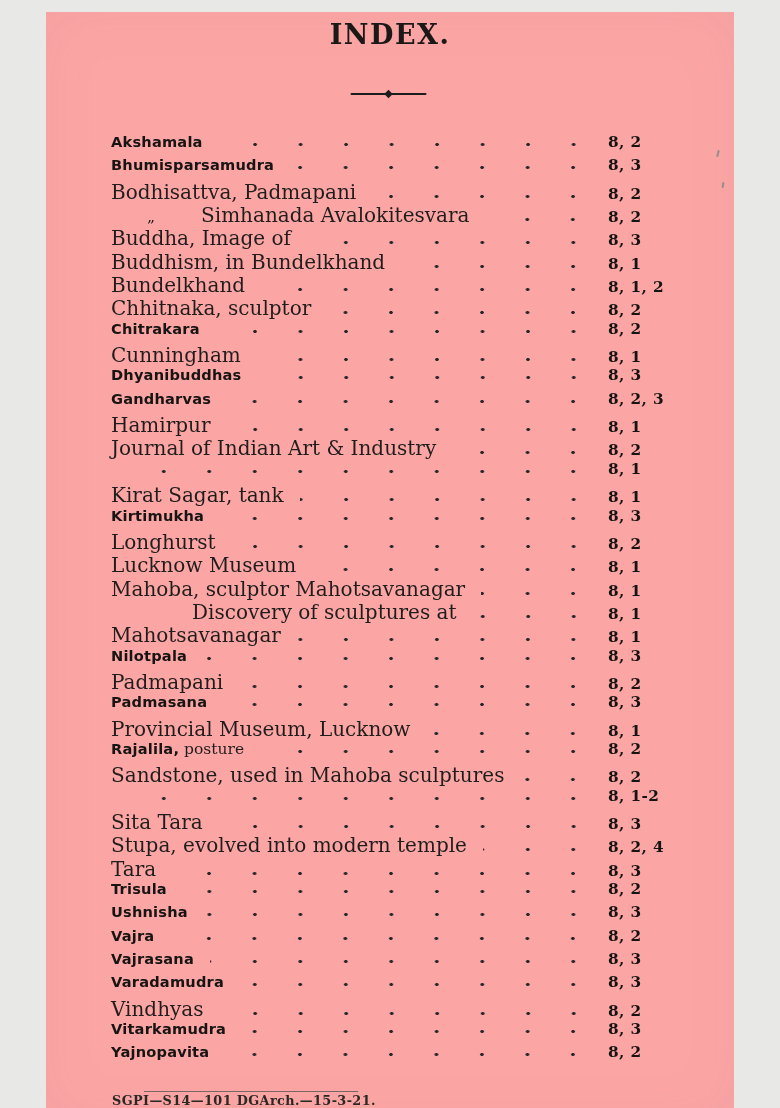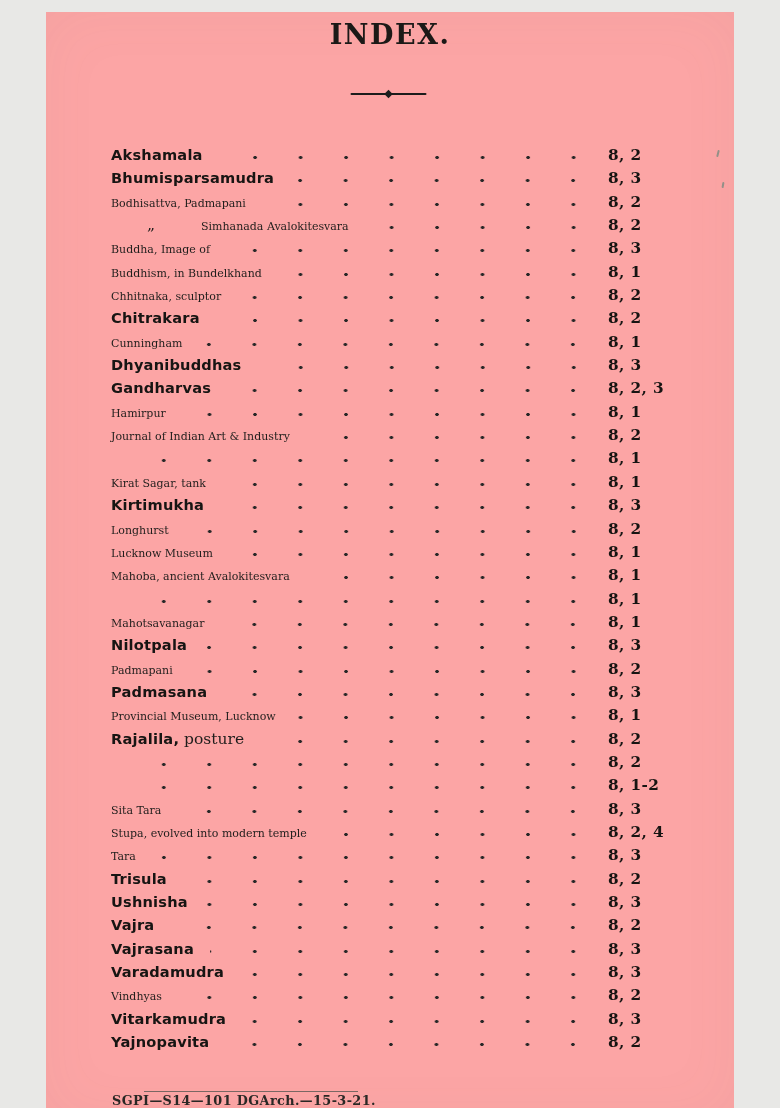--- a/index.html
+++ b/index.html
@@ -16,25 +16,25 @@
   .title {
     position:absolute; top:7px; left:0; right:0;
     text-align:center;
     font-size:27px; font-weight:600; letter-spacing:1.5px;
     color:#1b1917;
   }
   .divider { position:absolute; top:79px; left:50%; transform:translateX(-52%); width:76px; height:7px; }
   .divider .line { position:absolute; top:2px; left:0; right:0; height:2px; background:#1c1c1c; border-radius:1px; }
   .divider .diamond { position:absolute; left:50%; top:0; width:6px; height:6px; background:#1c1c1c; transform:translateX(-50%) rotate(45deg); }
 
-  .entries { position:absolute; top:134px; left:65px; right:60px; }
+  .entries { position:absolute; top:121px; left:65px; right:60px; }
   .row { display:flex; align-items:baseline; height:23.35px; }
   .label {
     white-space:nowrap;
-    font-size:11px;
+    font-size:20px;
     color:#201e1c;
   }
   .label.bold {
     font-family:"DejaVu Sans","Liberation Sans",sans-serif;
     font-weight:700;
     font-size:14.6px;
     letter-spacing:0.2px;
     color:#171513;
   }
   .rest { white-space:pre; font-size:15.5px; font-weight:400; color:#201e1c;text-align:right; }
@@ -118,20 +118,27 @@
   </div>
       <div class="row">
 
     <span class="label">Buddhism, in Bundelkhand</span>
 
     <div class="dots"></div>
     <span class="ref">8, 1</span>
   </div>
       <div class="row">
 
+    <span class="label">Bundelkhand</span>
+
+    <div class="dots"></div>
+    <span class="ref">8, 1, 2</span>
+  </div>
+      <div class="row">
+
     <span class="label">Chhitnaka, sculptor</span>
 
     <div class="dots"></div>
     <span class="ref">8, 2</span>
   </div>
       <div class="row">
 
     <span class="label bold">Chitrakara</span>
 
     <div class="dots"></div>
@@ -201,27 +208,28 @@
   </div>
       <div class="row">
 
     <span class="label">Lucknow Museum</span>
 
     <div class="dots"></div>
     <span class="ref">8, 1</span>
   </div>
       <div class="row">
 
-    <span class="label">Mahoba, ancient Avalokitesvara</span>
+    <span class="label">Mahoba, sculptor Mahotsavanagar</span>
 
     <div class="dots"></div>
     <span class="ref">8, 1</span>
   </div>
       <div class="row sub">
 
+    <span class="label">Discovery of sculptures at</span>
 
     <div class="dots"></div>
     <span class="ref">8, 1</span>
   </div>
       <div class="row">
 
     <span class="label">Mahotsavanagar</span>
 
     <div class="dots"></div>
     <span class="ref">8, 1</span>
@@ -256,20 +264,21 @@
   </div>
       <div class="row">
 
     <span class="label bold">Rajalila,</span>
     <span class="rest"> posture</span>
     <div class="dots"></div>
     <span class="ref">8, 2</span>
   </div>
       <div class="row">
 
+    <span class="label">Sandstone, used in Mahoba sculptures</span>
 
     <div class="dots"></div>
     <span class="ref">8, 2</span>
   </div>
       <div class="row">
 
 
     <div class="dots"></div>
     <span class="ref">8, 1-2</span>
   </div>

